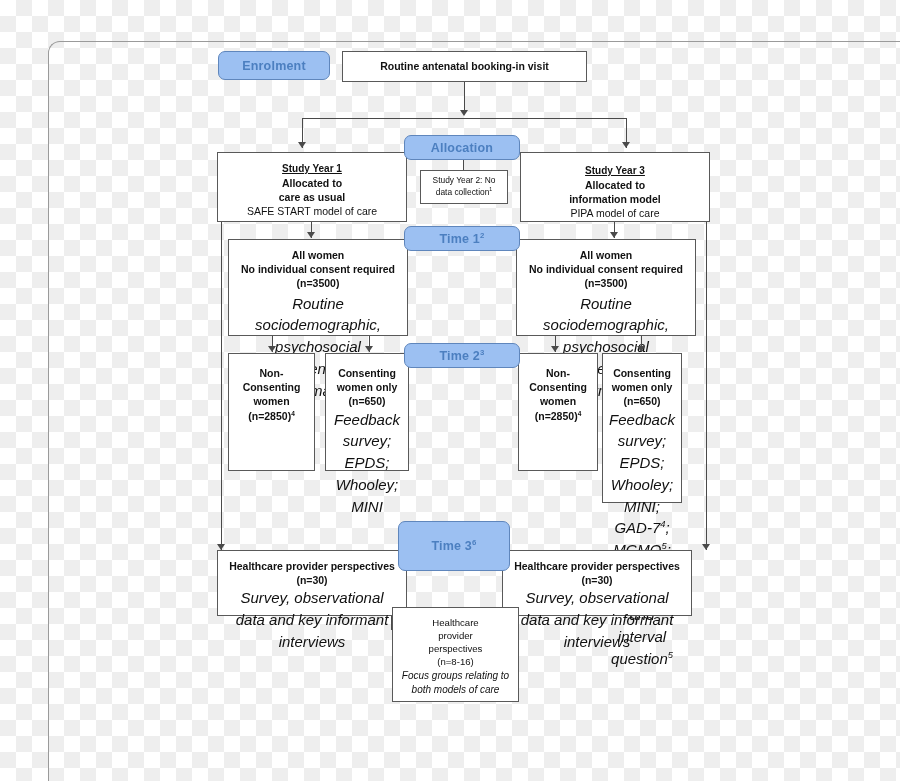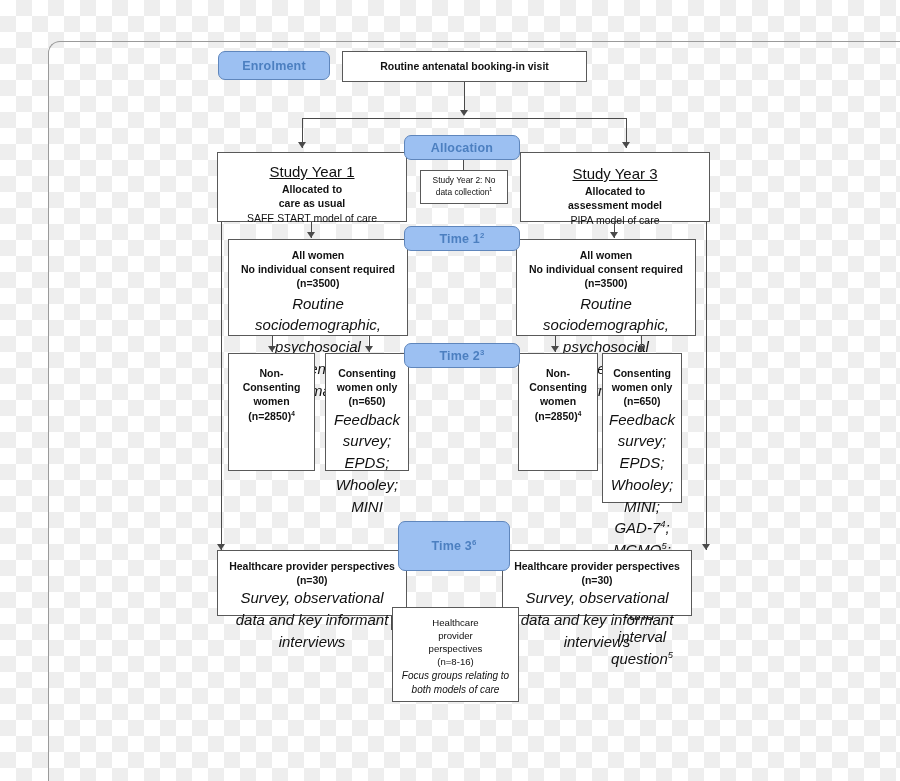--- a/index.html
+++ b/index.html
@@ -55,22 +55,22 @@
     font-weight: bold;
     font-size: 10.5px;
     line-height: 1.35;
   }
   .t-plain {
     font-weight: normal;
     font-size: 10.5px;
     line-height: 1.35;
   }
   .t-underline {
-    font-weight: normal;
-    font-size: 15px;
+    font-weight: bold;
+    font-size: 10px;
     line-height: 1.35;
     text-decoration: underline;
   }
   .t-italic {
     font-style: italic;
     font-size: 15px;
     line-height: 1.45;
     font-weight: normal;
   }
   .t-small {
@@ -157,21 +157,21 @@
   <div class="box" style="left:217px; top:152px; width:190px; height:70px; padding-top:9px;">
     <div class="t-underline">Study Year 1</div>
     <div class="t-bold">Allocated to</div>
     <div class="t-bold">care as usual</div>
     <div class="t-plain">SAFE START model of care</div>
   </div>
 
   <div class="box" style="left:520px; top:152px; width:190px; height:70px; padding-top:11px;">
     <div class="t-underline">Study Year 3</div>
     <div class="t-bold">Allocated to</div>
-    <div class="t-bold">assessment model</div>
+    <div class="t-bold">information model</div>
     <div class="t-plain">PIPA model of care</div>
   </div>
 
   <div class="vline" style="left:463px; top:160px; height:11px; z-index:7;"></div>
 
   <div class="box center-v" style="left:420px; top:170px; width:88px; height:34px; z-index:7;">
     <div class="t-small">Study Year 2: No</div>
     <div class="t-small">
       <span>data collection</span><sup>1</sup>
     </div>

